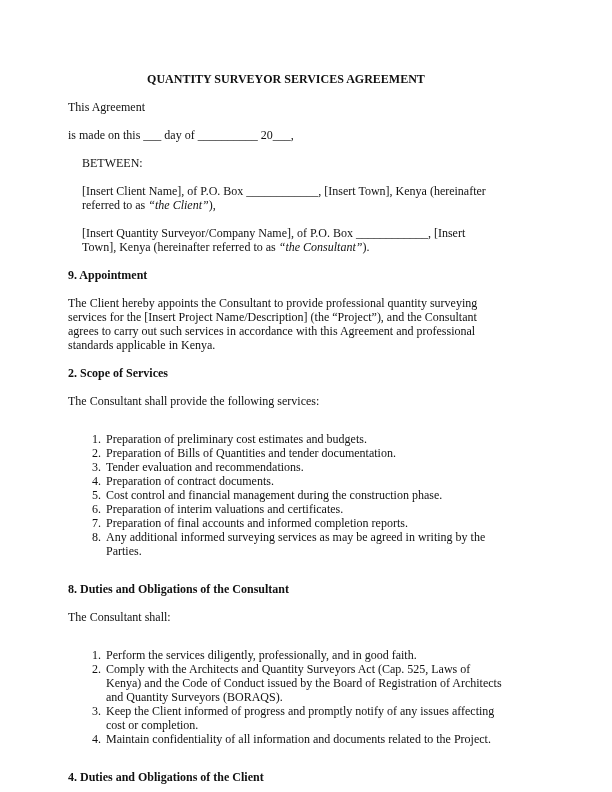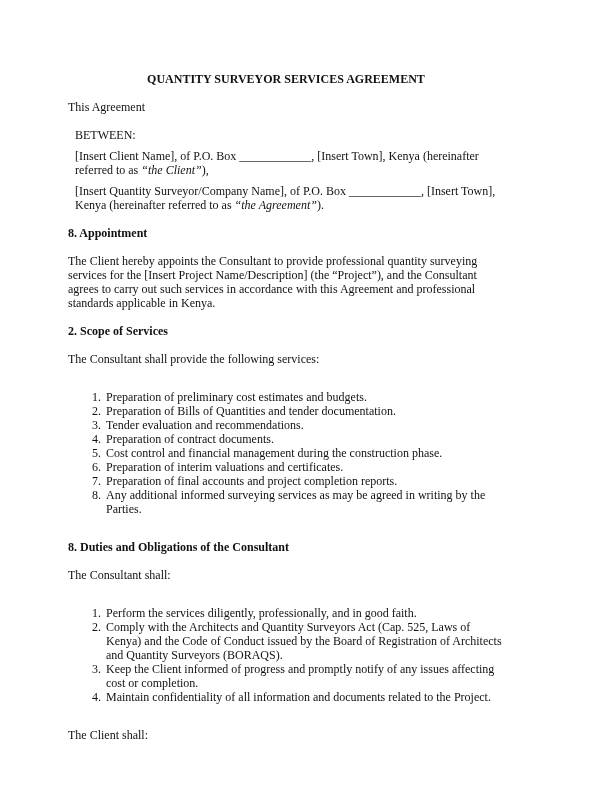--- a/index.html
+++ b/index.html
@@ -23,21 +23,21 @@
   .doc-title {
     text-align: center;
     font-weight: bold;
     margin: 0 0 14px 0;
     font-size: 12px;
   }
   p, .para {
     margin: 14px 0;
   }
   .para .line-block {
-    margin: 7px;
+    margin: 14px;
   }
   h2.sec-heading {
     font-size: 12px;
     font-weight: bold;
     margin: 14px 0;
   }
   ol {
     margin: 24px 0;
     padding-left: 36px;
   }
@@ -51,54 +51,56 @@
 </style>
 </head>
 <body>
 
 <div class="page">
 
   <div class="doc-title">QUANTITY SURVEYOR SERVICES AGREEMENT</div>
 
   <p>This Agreement</p>
 
+  <p>is made on this ___ day of __________ 20___,</p>
 
   <div class="para">
     <div class="line-block">BETWEEN:</div>
     <div class="line-block"><span>[Insert Client Name], of P.O. Box ____________, [Insert Town], Kenya (hereinafter referred to as </span><i class="def">“the Client”</i><span>),</span></div>
-    <div class="line-block"><span>[Insert Quantity Surveyor/Company Name], of P.O. Box ____________, [Insert Town], Kenya (hereinafter referred to as </span><i class="def">“the Agreement”</i><span>).</span></div>
+    <div class="line-block"><span>[Insert Quantity Surveyor/Company Name], of P.O. Box ____________, [Insert Town], Kenya (hereinafter referred to as </span><i class="def">“the Consultant”</i><span>).</span></div>
   </div>
 
 
-  <h2 class="sec-heading">8. Appointment</h2>
+  <h2 class="sec-heading">9. Appointment</h2>
 
   <p>The Client hereby appoints the Consultant to provide professional quantity surveying services for the [Insert Project Name/Description] (the “Project”), and the Consultant agrees to carry out such services in accordance with this Agreement and professional standards applicable in Kenya.</p>
 
   <h2 class="sec-heading">2. Scope of Services</h2>
 
   <p>The Consultant shall provide the following services:</p>
 
   <ol>
     <li>Preparation of preliminary cost estimates and budgets.</li>
     <li>Preparation of Bills of Quantities and tender documentation.</li>
     <li>Tender evaluation and recommendations.</li>
     <li>Preparation of contract documents.</li>
     <li>Cost control and financial management during the construction phase.</li>
     <li>Preparation of interim valuations and certificates.</li>
-    <li>Preparation of final accounts and project completion reports.</li>
+    <li>Preparation of final accounts and informed completion reports.</li>
     <li>Any additional informed surveying services as may be agreed in writing by the Parties.</li>
   </ol>
 
   <h2 class="sec-heading">8. Duties and Obligations of the Consultant</h2>
 
   <p>The Consultant shall:</p>
 
   <ol>
     <li>Perform the services diligently, professionally, and in good faith.</li>
     <li>Comply with the Architects and Quantity Surveyors Act (Cap. 525, Laws of Kenya) and the Code of Conduct issued by the Board of Registration of Architects and Quantity Surveyors (BORAQS).</li>
     <li>Keep the Client informed of progress and promptly notify of any issues affecting cost or completion.</li>
     <li>Maintain confidentiality of all information and documents related to the Project.</li>
   </ol>
 
+  <h2 class="sec-heading">4. Duties and Obligations of the Client</h2>
 
   <p>The Client shall:</p>
 
 </div>
 
 </body></html>

